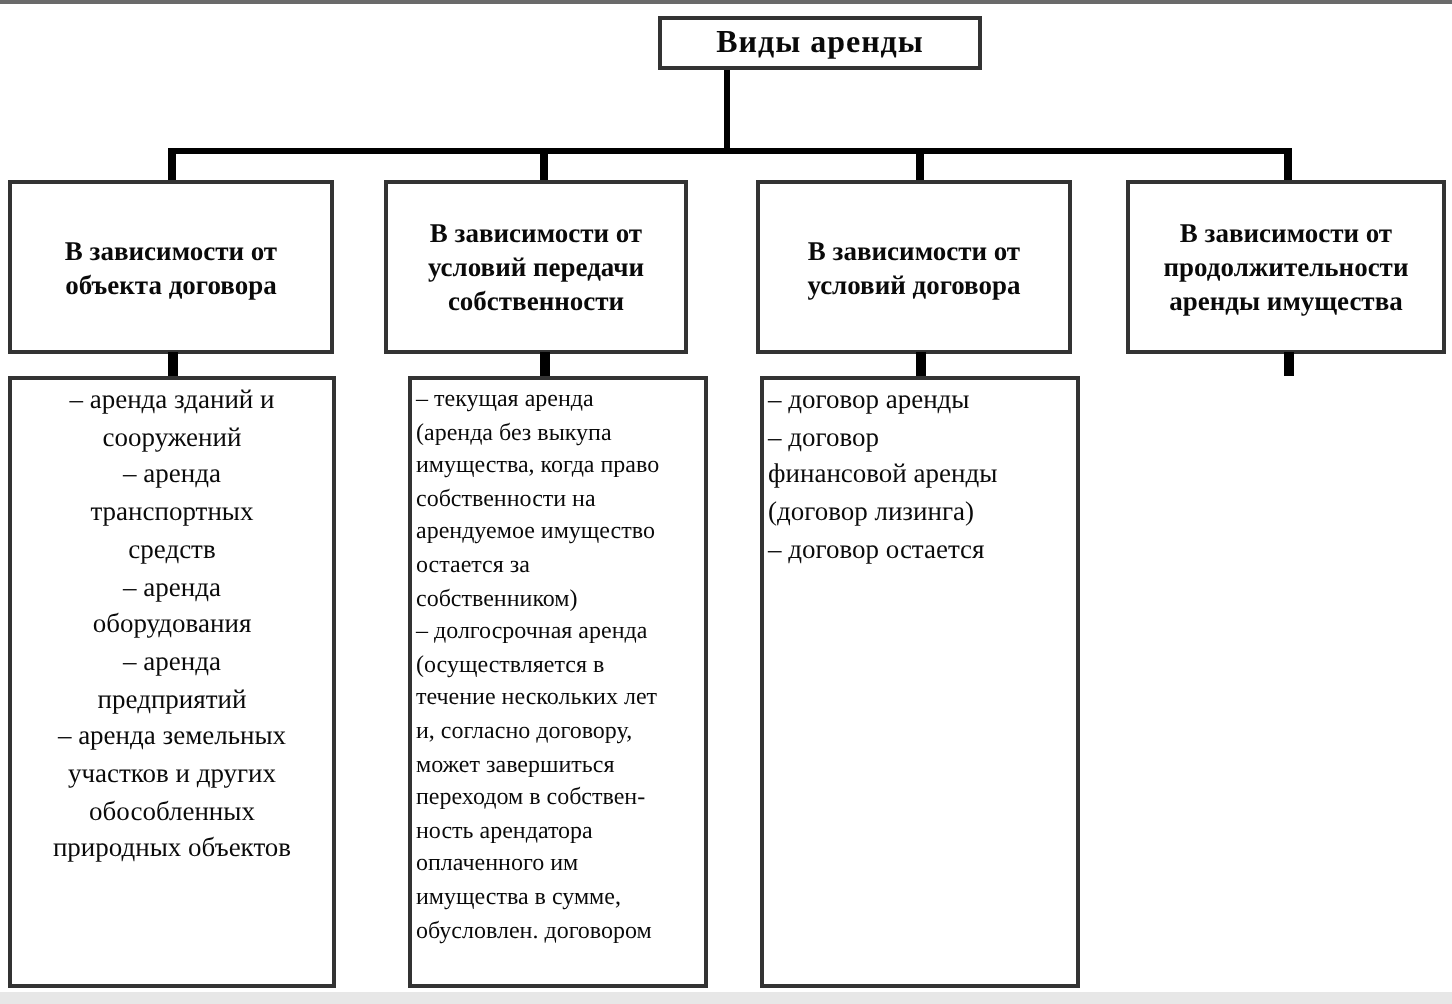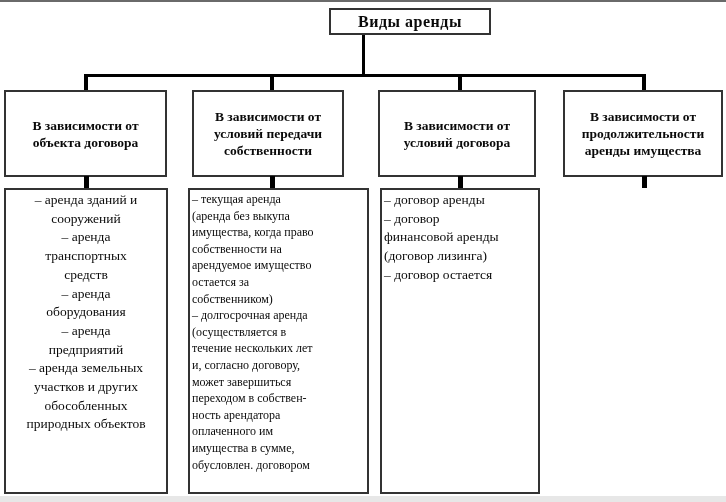--- a/index.html
+++ b/index.html
@@ -84,21 +84,21 @@
     box-sizing: border-box;
     border: 2px solid #333333;
     background: #ffffff;
     font-size: 13.5px;
     line-height: 18.7px;
     white-space: pre-line;
     padding: 1px 2px;
     overflow: hidden;
   }
   .detail.c1 { left: 4px;   width: 164px; text-align: center; }
-  .detail.c2 { left: 188px; width: 181px; font-size: 12px; line-height: 16.6px; }
+  .detail.c2 { left: 204px; width: 150px; font-size: 12px; line-height: 16.6px; }
   .detail.c3 { left: 380px; width: 160px; }
   .detail.c4 { left: 564px; width: 160px; }
 </style>
 </head>
 <body>
 
 <div class="stage">
 
   <div class="top-edge"></div>
 

